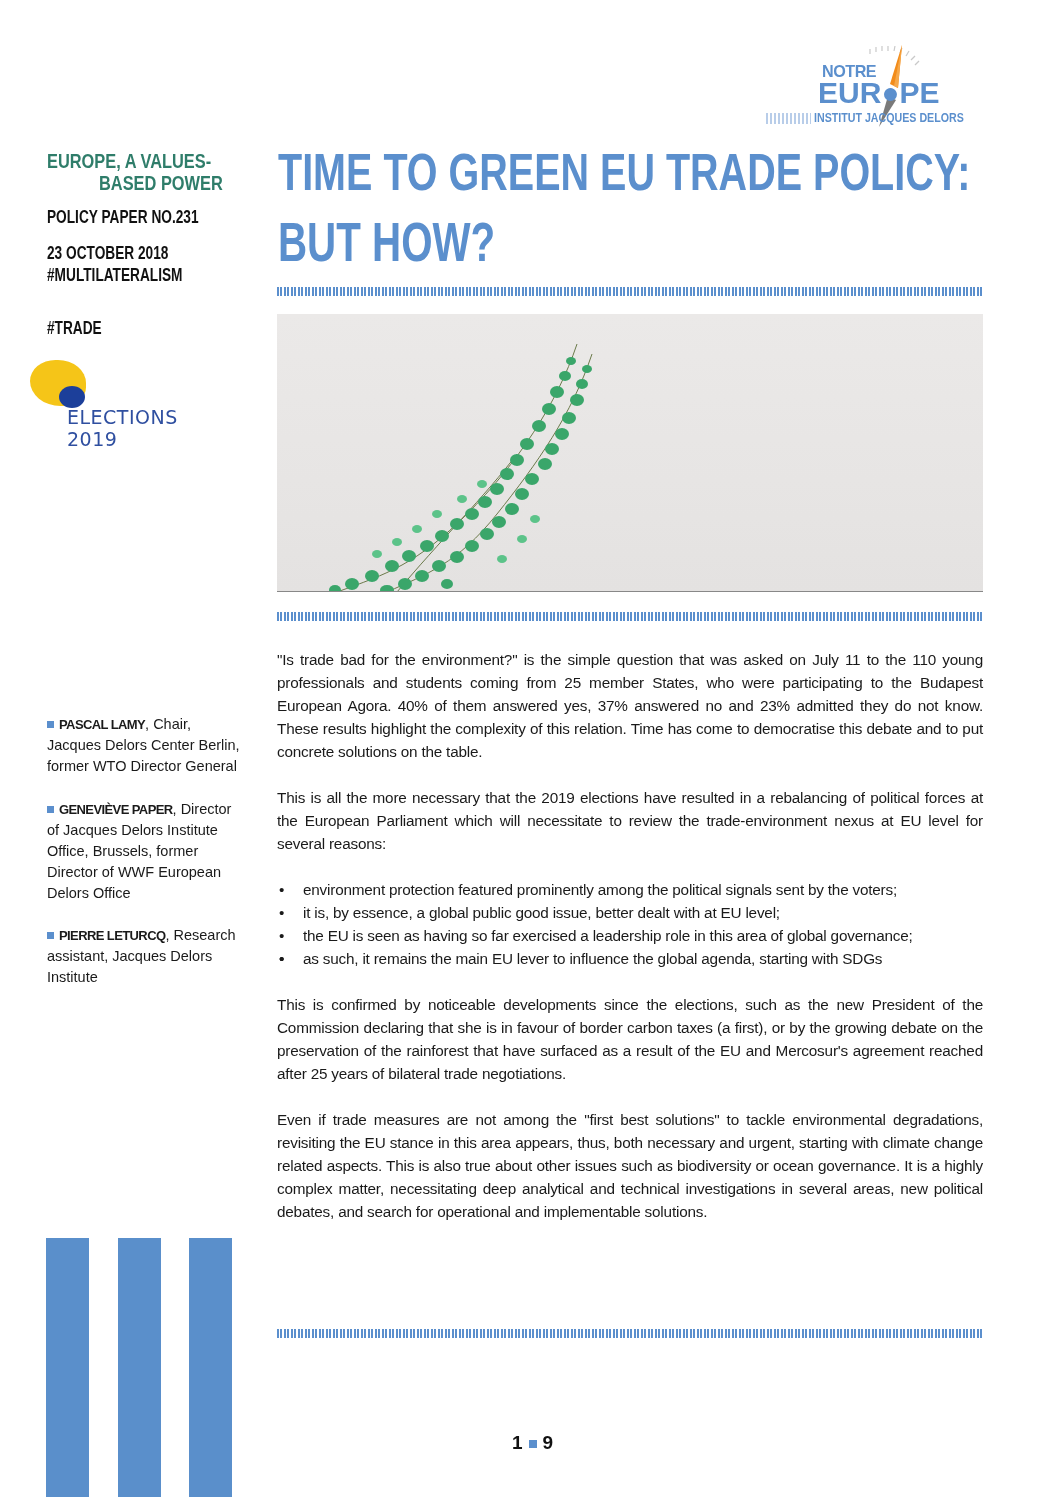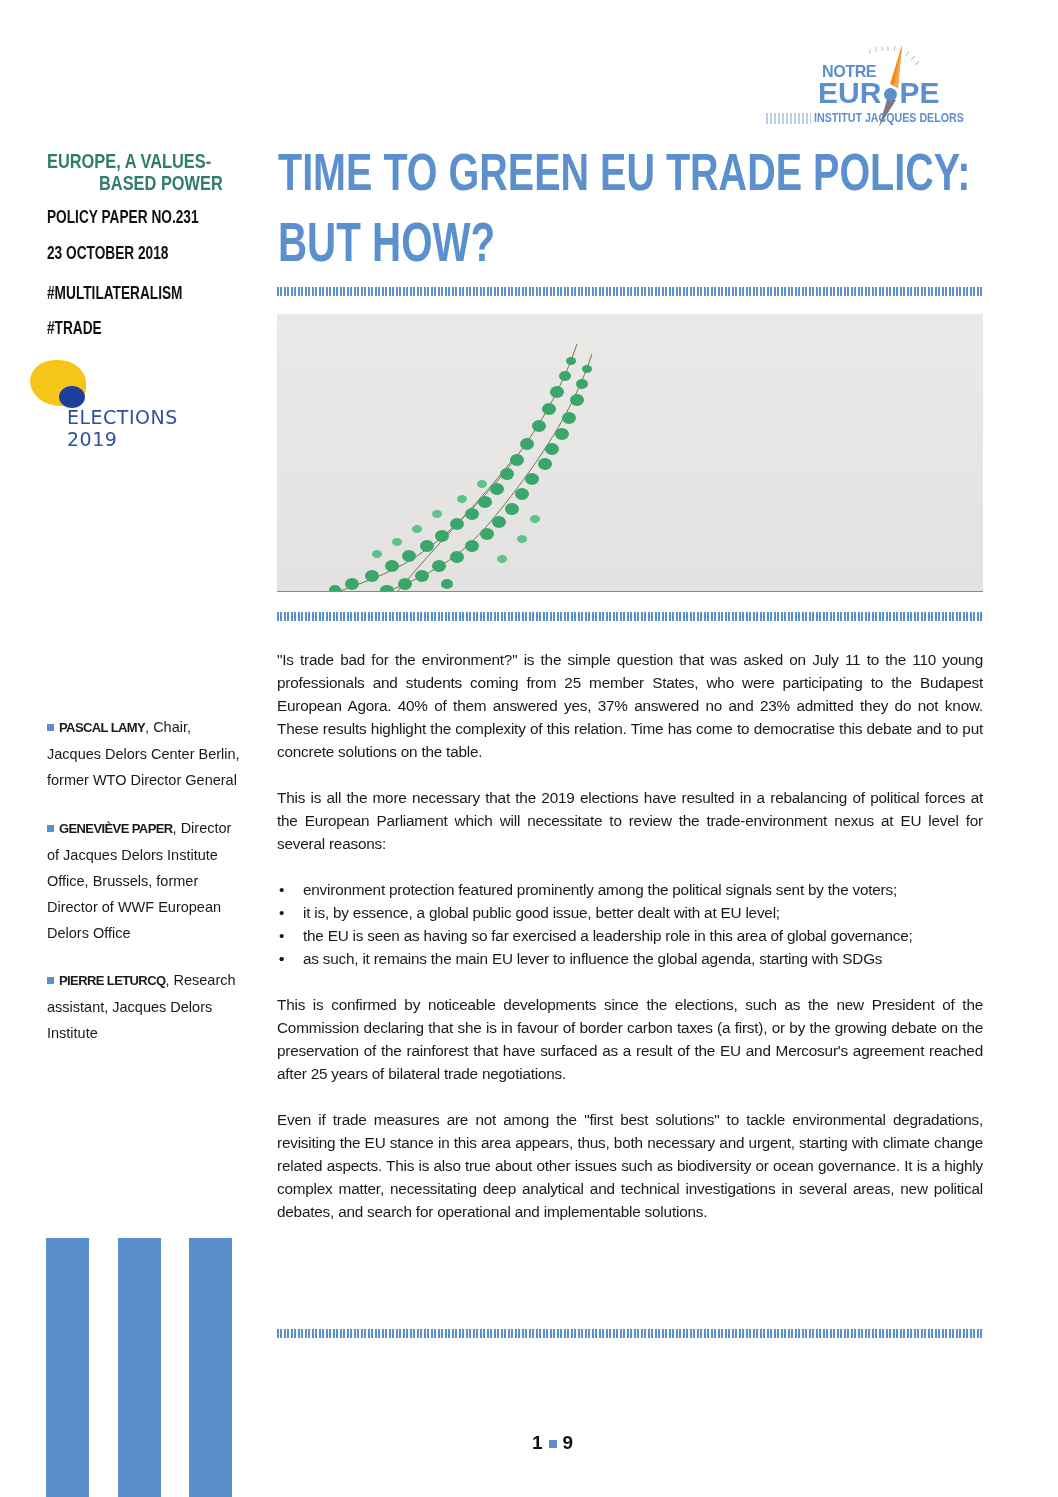--- a/index.html
+++ b/index.html
@@ -26,37 +26,37 @@
   
   .title1 { position:absolute; left:278px; top:146px; color:#5b8fcd; font-size:52px; line-height:52px; }
   .title2 { position:absolute; left:278px; top:200px; color:#5b8fcd; font-size:56px; line-height:84px; }
 
   .dashrule { position:absolute; left:277px; width:706px; height:9px; background:repeating-linear-gradient(90deg,#5b8fcd 0 2px,transparent 2px 3px,#5b8fcd 3px 5px,transparent 5px 7px); }
 
   
   .hero { position:absolute; left:277px; top:314px; width:706px; height:278px; background:linear-gradient(180deg,#ebe9e8 0%,#e7e5e4 60%,#e4e2e1 100%); border-bottom:1px solid #888; overflow:hidden; }
 
   
-  .authors { position:absolute; left:47px; top:714px; width:200px; font-size:14.5px; line-height:26px; color:#1a1a1a; }
+  .authors { position:absolute; left:47px; top:714px; width:200px; font-size:14.5px; line-height:21px; color:#1a1a1a; }
   .author { margin-bottom:21.5px; }
   .author .sq { display:inline-block; width:7px; height:7px; background:#5b8fcd; margin-right:5px; vertical-align:1px; }
   .author .name { font-weight:bold; font-size:13px; letter-spacing:-0.6px; }
 
   
   .body { position:absolute; left:277px; top:648px; width:706px; font-size:15.3px; line-height:23px; color:#1a1a1a; text-align:justify; letter-spacing:-0.2px; }
   .body p { margin-bottom:23px; }
   .body ul { list-style:none; margin-bottom:23px; }
   .body li { position:relative; padding-left:26px; }
   .body li .bullet { position:absolute; left:2px; top:0; }
 
   
   .bars { position:absolute; left:46px; top:1238px; }
   .bar { position:absolute; top:0; width:43px; height:259px; background:#5a8fcb; }
 
-  .pagenum { position:absolute; left:512px; top:1432px; font-size:19px; font-weight:bold; color:#111; font-family:"Liberation Sans Narrow","Liberation Sans", sans-serif;margin-left:20px; }
+  .pagenum { position:absolute; left:512px; top:1432px; font-size:19px; font-weight:bold; color:#111; font-family:"Liberation Sans Narrow","Liberation Sans", sans-serif; }
   .pagenum .sq { display:inline-block; width:8px; height:8px; background:#5b8fcd; margin:0 6px; vertical-align:1px; }
 </style>
 </head>
 <body>
 
 <div class="logo">
   <svg style="position:absolute;left:0;top:0" width="230" height="95" viewBox="0 0 230 95">
     <g stroke="#c9c9c9" stroke-width="1.2">
       <line x1="104" y1="14" x2="104" y2="9"></line>
         <line x1="110" y1="12" x2="110" y2="7"></line>
@@ -81,21 +81,21 @@
 <div class="meta-cat">
   <span class="cond" style="transform:scaleX(0.78)">EUROPE, A VALUES-</span><br>
   <span class="cond" style="transform:scaleX(0.78)">BASED POWER</span>
 </div>
 <div class="meta-line" style="top:207px">
   <span class="cond" style="transform:scaleX(0.76)">POLICY PAPER NO.231</span>
 </div>
 <div class="meta-line" style="top:243px">
   <span class="cond" style="transform:scaleX(0.76)">23 OCTOBER 2018</span>
 </div>
-<div class="meta-line" style="top:283px">
+<div class="meta-line" style="top:265px">
   <span class="cond" style="transform:scaleX(0.76)">#MULTILATERALISM</span>
 </div>
 <div class="meta-line" style="top:318px">
   <span class="cond" style="transform:scaleX(0.76)">#TRADE</span>
 </div>
 
 <div class="elections">
   <div class="yellow"></div>
   <div class="blue"></div>
   <span class="label">ELECTIONS 2019</span>

